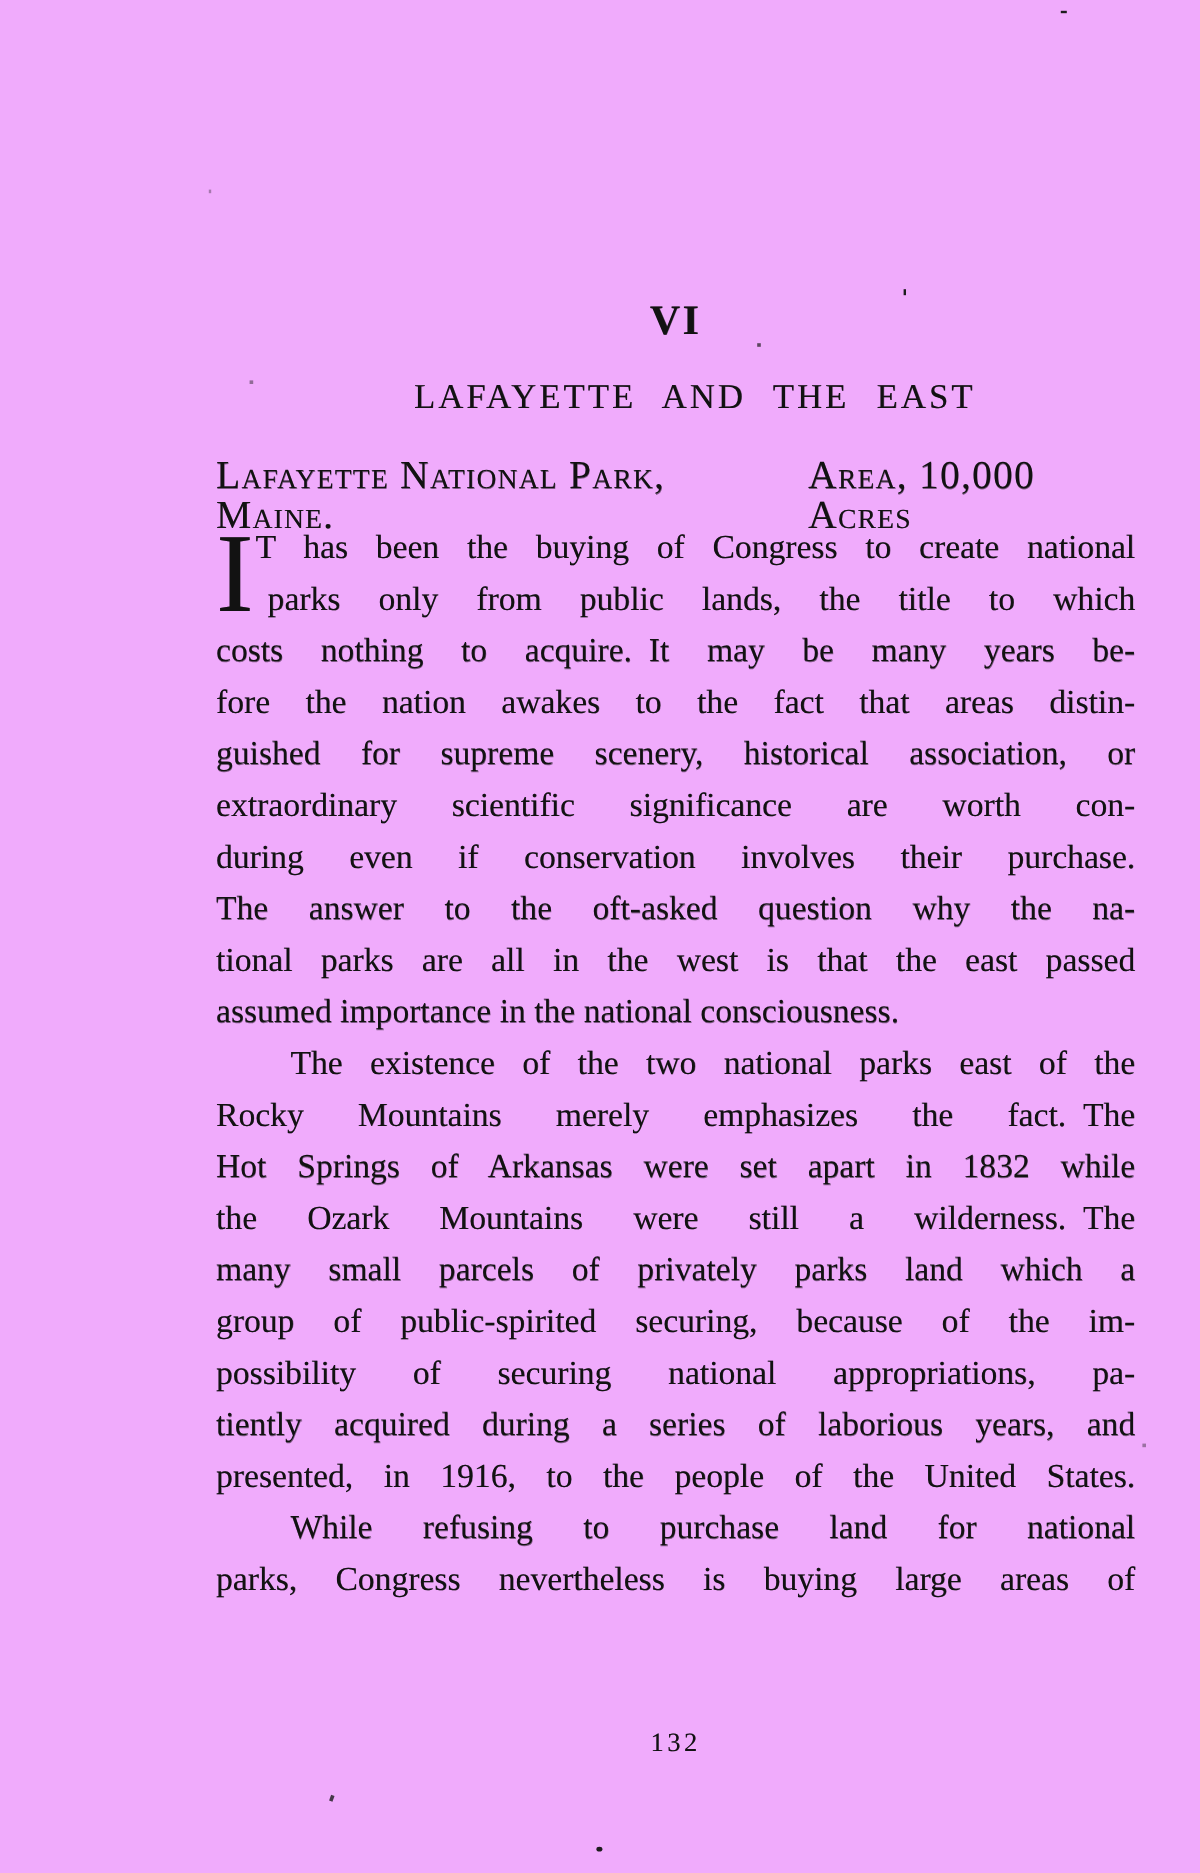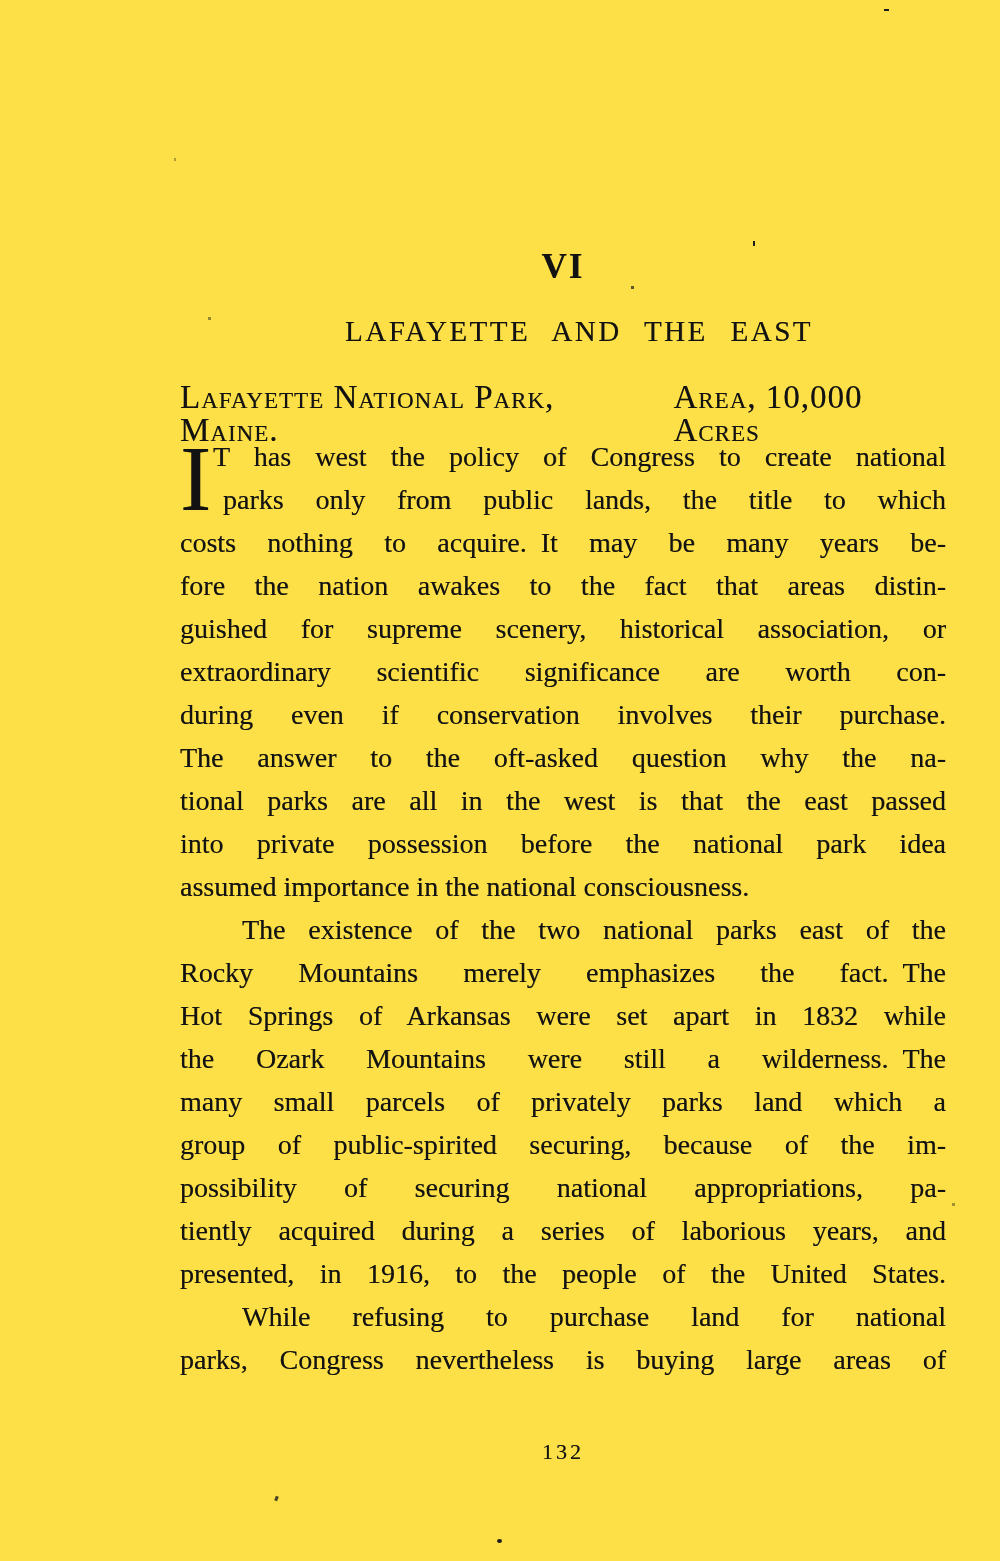--- a/index.html
+++ b/index.html
@@ -1,19 +1,19 @@
 <!DOCTYPE html>
 <html><head>
 <meta charset="utf-8">
 <style>
   html,body { margin:0; padding:0; }
   body { width:1000px; height:1561px; background:#fdfdfb; overflow:hidden; }
   .page {
     position:relative; width:1000px; height:1561px;
-    background:#fde047; color:#121212;
+    background:#f0abfc; color:#121212;
     font-family:"Liberation Serif", serif;
     text-shadow:0.3px 0.3px 0 rgba(10,10,10,0.5);
   }
   .chapter-num {
     position:absolute; top:249px; left:180px; width:766px;
     text-align:center; font-size:35px; font-weight:700;
     letter-spacing:2px; line-height:1;
   }
   .chapter-title {
     position:absolute; top:317px; left:196px; width:766px;
@@ -72,30 +72,29 @@
 
   <div class="subtitle">
     <span>Lafayette National Park, Maine.</span>
     <span class="gap"></span>
     <span>Area, 10,000 Acres</span>
   </div>
 
   <div class="body-text" id="body-text">
       <div class="paragraph">
         <span class="drop-cap">I</span>
-        <div class="line" style="text-indent: 33px;">T has west the policy of Congress to create national</div>
+        <div class="line" style="text-indent: 33px;">T has been the buying of Congress to create national</div>
         <div class="line" style="text-indent: 43px;">parks only from public lands, the title to which</div>
         <div class="line">costs nothing to acquire. It may be many years be-</div>
         <div class="line">fore the nation awakes to the fact that areas distin-</div>
         <div class="line">guished for supreme scenery, historical association, or</div>
         <div class="line">extraordinary scientific significance are worth con-</div>
         <div class="line">during even if conservation involves their purchase.</div>
         <div class="line">The answer to the oft-asked question why the na-</div>
         <div class="line">tional parks are all in the west is that the east passed</div>
-        <div class="line">into private possession before the national park idea</div>
         <div class="line noj">assumed importance in the national consciousness.</div>
       </div>
       <div class="paragraph">
         <div class="line" style="text-indent: 62px;">The existence of the two national parks east of the</div>
         <div class="line">Rocky Mountains merely emphasizes the fact. The</div>
         <div class="line">Hot Springs of Arkansas were set apart in 1832 while</div>
         <div class="line">the Ozark Mountains were still a wilderness. The</div>
         <div class="line">many small parcels of privately parks land which a</div>
         <div class="line">group of public-spirited securing, because of the im-</div>
         <div class="line">possibility of securing national appropriations, pa-</div>

